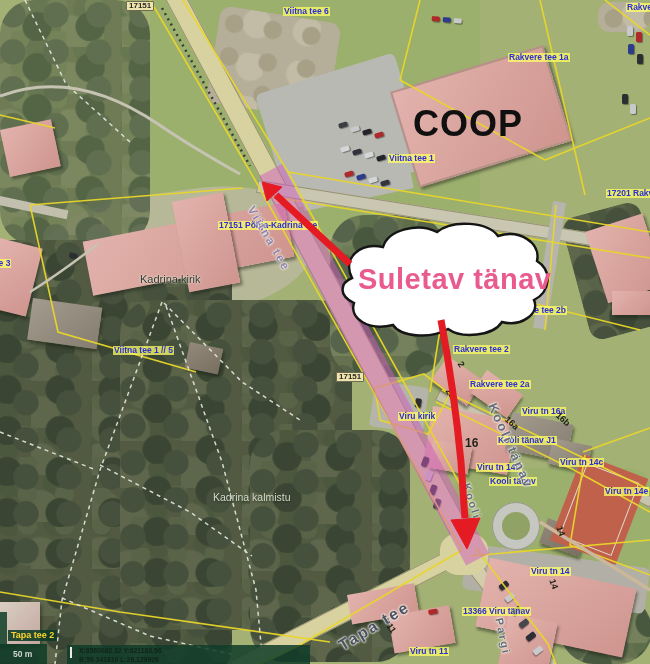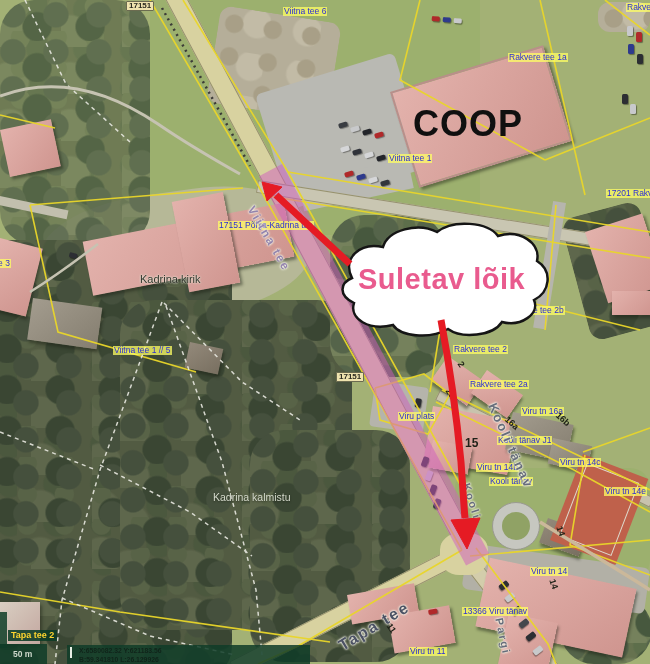--- a/index.html
+++ b/index.html
@@ -23,21 +23,21 @@
     radial-gradient(circle at 75% 30%, #c2bba6 0 28%, transparent 32%);
     background-size:39px 33px,51px 43px;border-radius:12px;}
   .paved{background:#b9b9b3;}
   .road{transform-origin:0 0;border:1px solid #97926f;}
   .bld{position:absolute;transform-origin:0 0;box-shadow:2px 3px 3px rgba(25,28,18,.45);}
   .pinkroof{background:linear-gradient(135deg,#e3b2ac,#cf958f);}
   .grayroof{background:linear-gradient(135deg,#a39c8e,#857e70);}
   .brownroof{background:linear-gradient(135deg,#93897a,#786f60);}
   
   .lbl{position:absolute;white-space:nowrap;line-height:1;transform-origin:0 0;z-index:40;}
-  .blue{font-size:8.5px;font-weight:normal;color:var(--lblue);background:var(--lbg);padding:0 1px;}
+  .blue{font-size:8.5px;font-weight:bold;color:var(--lblue);background:var(--lbg);padding:0 1px;}
   .roadbox{font-size:8px;font-weight:bold;color:#2b2b20;background:#efe3ae;
            border:1px solid #6b6b50;padding:0 2px;border-radius:1px;}
   .dark{font-size:11px;color:#33362c;text-shadow:0 0 2px #e7e9da,0 0 2px #e7e9da;}
   .light{font-size:10.5px;color:#d4d9cb;text-shadow:0 1px 2px rgba(20,25,15,.55);}
   .roadname{font-size:12px;font-weight:bold;letter-spacing:2px;color:#676d7b;
             text-shadow:0 0 2px #f2f2e6,0 0 2px #f2f2e6,0 0 3px #f2f2e6;}
   .yellowgreen{font-size:9px;font-weight:bold;color:#ffd42e;background:rgba(13,59,38,.88);padding:1px 3px;}
   .parcel{font-size:9px;font-weight:bold;color:#1f2218;}
   .coop{font-size:36px;font-weight:600;color:#101010;letter-spacing:1px;}
   .car{position:absolute;transform-origin:0 0;border-radius:1.5px;box-shadow:1px 1px 1px rgba(0,0,0,.4);z-index:22;}
@@ -209,21 +209,21 @@
       <div class="lbl blue" style="left: 508px; top: 53px;">Rakvere tee 1a</div>
       <div class="lbl blue" style="left: 388px; top: 154px;">Viitna tee 1</div>
       <div class="lbl blue" style="left: 606px; top: 189px;">17201 Rakv</div>
       <div class="lbl blue" style="left: 218px; top: 221px;">17151 Põhja-Kadrina tee</div>
       <div class="lbl blue" style="left: -10px; top: 259px;">tee 3</div>
       <div class="lbl blue" style="left: 113px; top: 346px;">Viitna tee 1 // 5</div>
       <div class="lbl blue" style="left: 505px; top: 306px;">Rakvere tee 2b</div>
       <div class="lbl blue" style="left: 453px; top: 345px;">Rakvere tee 2</div>
       <div class="lbl blue" style="left: 469px; top: 380px;">Rakvere tee 2a</div>
       <div class="lbl blue" style="left: 521px; top: 407px;">Viru tn 16a</div>
-      <div class="lbl blue" style="left: 398px; top: 412px;">Viru plats</div>
+      <div class="lbl blue" style="left: 398px; top: 412px;">Viru kirik</div>
       <div class="lbl blue" style="left: 497px; top: 436px;">Kooli tänav J1</div>
       <div class="lbl blue" style="left: 476px; top: 463px;">Viru tn 14b</div>
       <div class="lbl blue" style="left: 489px; top: 477px;">Kooli tänav</div>
       <div class="lbl blue" style="left: 559px; top: 458px;">Viru tn 14c</div>
       <div class="lbl blue" style="left: 604px; top: 487px;">Viru tn 14e</div>
       <div class="lbl blue" style="left: 530px; top: 567px;">Viru tn 14</div>
       <div class="lbl blue" style="left: 462px; top: 607px;">13366 Viru tänav</div>
       <div class="lbl blue" style="left: 409px; top: 647px;">Viru tn 11</div>
       <div class="lbl yellowgreen" style="left: 8px; top: 630px;">Tapa tee 2</div>
       <div class="lbl dark" style="left: 140px; top: 274px;">Kadrina kirik</div>
@@ -231,40 +231,40 @@
       <div class="lbl roadname" style="left: 256px; top: 204px; transform: rotate(60deg); font-size: 12px; color: rgb(148, 132, 173);">Viitna tee</div>
       <div class="lbl roadname" style="left: 336px; top: 640px; transform: rotate(-31deg); font-size: 16px; color: rgb(76, 82, 100);">Tapa tee</div>
       <div class="lbl roadname" style="left: 498px; top: 401px; transform: rotate(66deg); font-size: 13px;">Kooli tänav</div>
       <div class="lbl roadname" style="left: 471px; top: 482px; transform: rotate(72deg); font-size: 11px;">Kooli</div>
       <div class="lbl roadname" style="left: 504px; top: 617px; transform: rotate(78deg); font-size: 11px;">Pargi</div>
       <div class="lbl roadbox" style="left: 336px; top: 372px;">17151</div>
       <div class="lbl parcel" style="left: 463px; top: 360px; transform: rotate(55deg);">2</div>
       <div class="lbl parcel" style="left: 451px; top: 387px; transform: rotate(55deg);">2a</div>
       <div class="lbl parcel" style="left: 509px; top: 415px; transform: rotate(42deg);">16a</div>
       <div class="lbl parcel" style="left: 560px; top: 411px; transform: rotate(42deg);">16b</div>
-      <div class="lbl parcel" style="left: 465px; top: 437px; font-size: 12px;">15</div>
+      <div class="lbl parcel" style="left: 465px; top: 437px; font-size: 12px;">16</div>
       <div class="lbl parcel" style="left: 563px; top: 525px; transform: rotate(72deg);">14</div>
       <div class="lbl parcel" style="left: 556px; top: 578px; transform: rotate(72deg);">14</div>
       <div class="lbl parcel" style="left: 392px; top: 622px; transform: rotate(55deg);">11</div>
       <div class="lbl coop" style="left: 413px; top: 106px;">COOP</div>
     </div>
 
   <svg id="annot" class="overlay" width="650" height="664" viewBox="0 0 650 664">
     <path d="M352,278 C342,258 360,242 383,247 C388,230 418,222 437,232 C453,219 488,222 498,236
          C520,229 541,243 537,261 C553,271 550,292 534,300 C540,314 521,327 502,322
          C493,336 462,339 448,329 C429,340 400,336 393,325 C369,331 349,319 354,303
          C338,295 340,283 352,278 Z" style="fill:#ffffff;stroke:#151515;stroke-width:2.5"></path>
     <g style="stroke:var(--arrow);stroke-width:7;fill:var(--arrow)">
       <line x1="350" y1="264" x2="276" y2="195"></line>
       <polygon points="262,182 267,201 282,187" style="stroke-width:1"></polygon>
       <path d="M441,320 C450,368 457,420 461,462 C463,490 464,508 465,518" style="fill:none"></path>
       <polygon points="467,549 451,520 480,518" style="stroke-width:1"></polygon>
     </g>
   </svg>
-  <div id="callout-text">Suletav lõik</div>
+  <div id="callout-text">Suletav tänav</div>
 
   <div id="leftstrip"></div>
   <div id="bar50"><span>50 m</span></div>
   <div id="coordtick"></div>
   <div id="coordbar">
     <div>X:6580082.32 Y:621183.56</div>
     <div>B:59.341810 L:26.129926</div>
   </div>
 </div>
 

